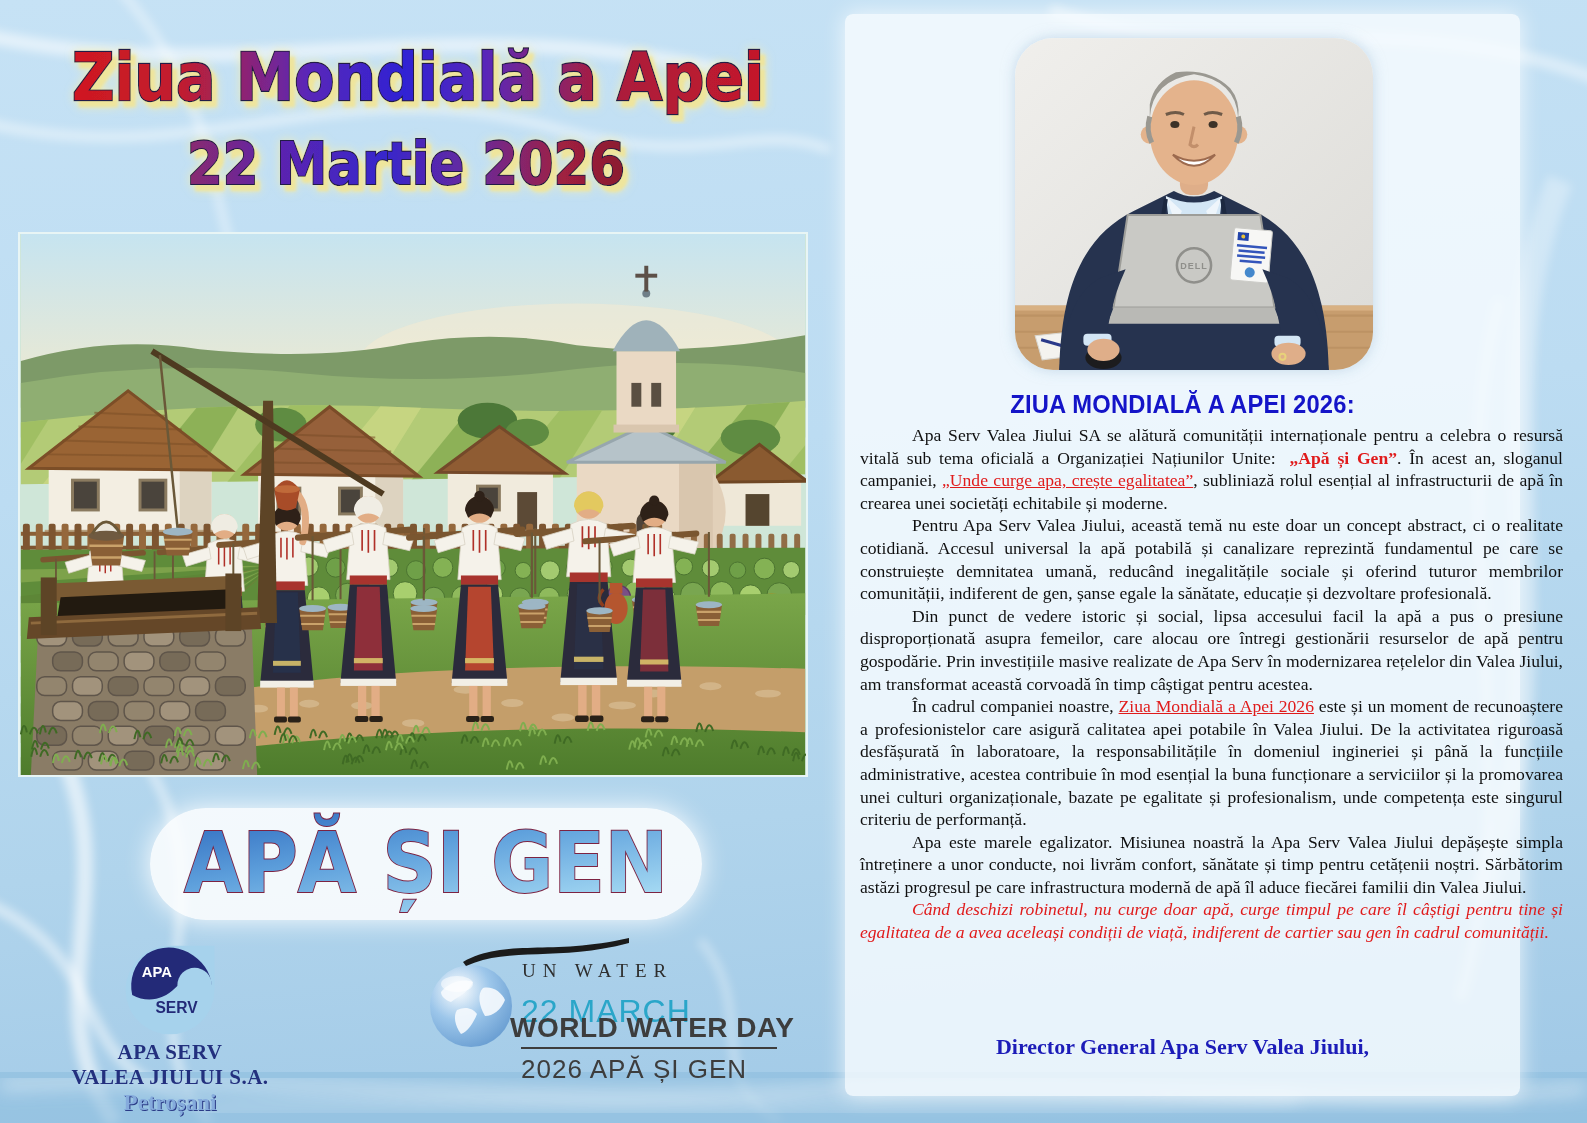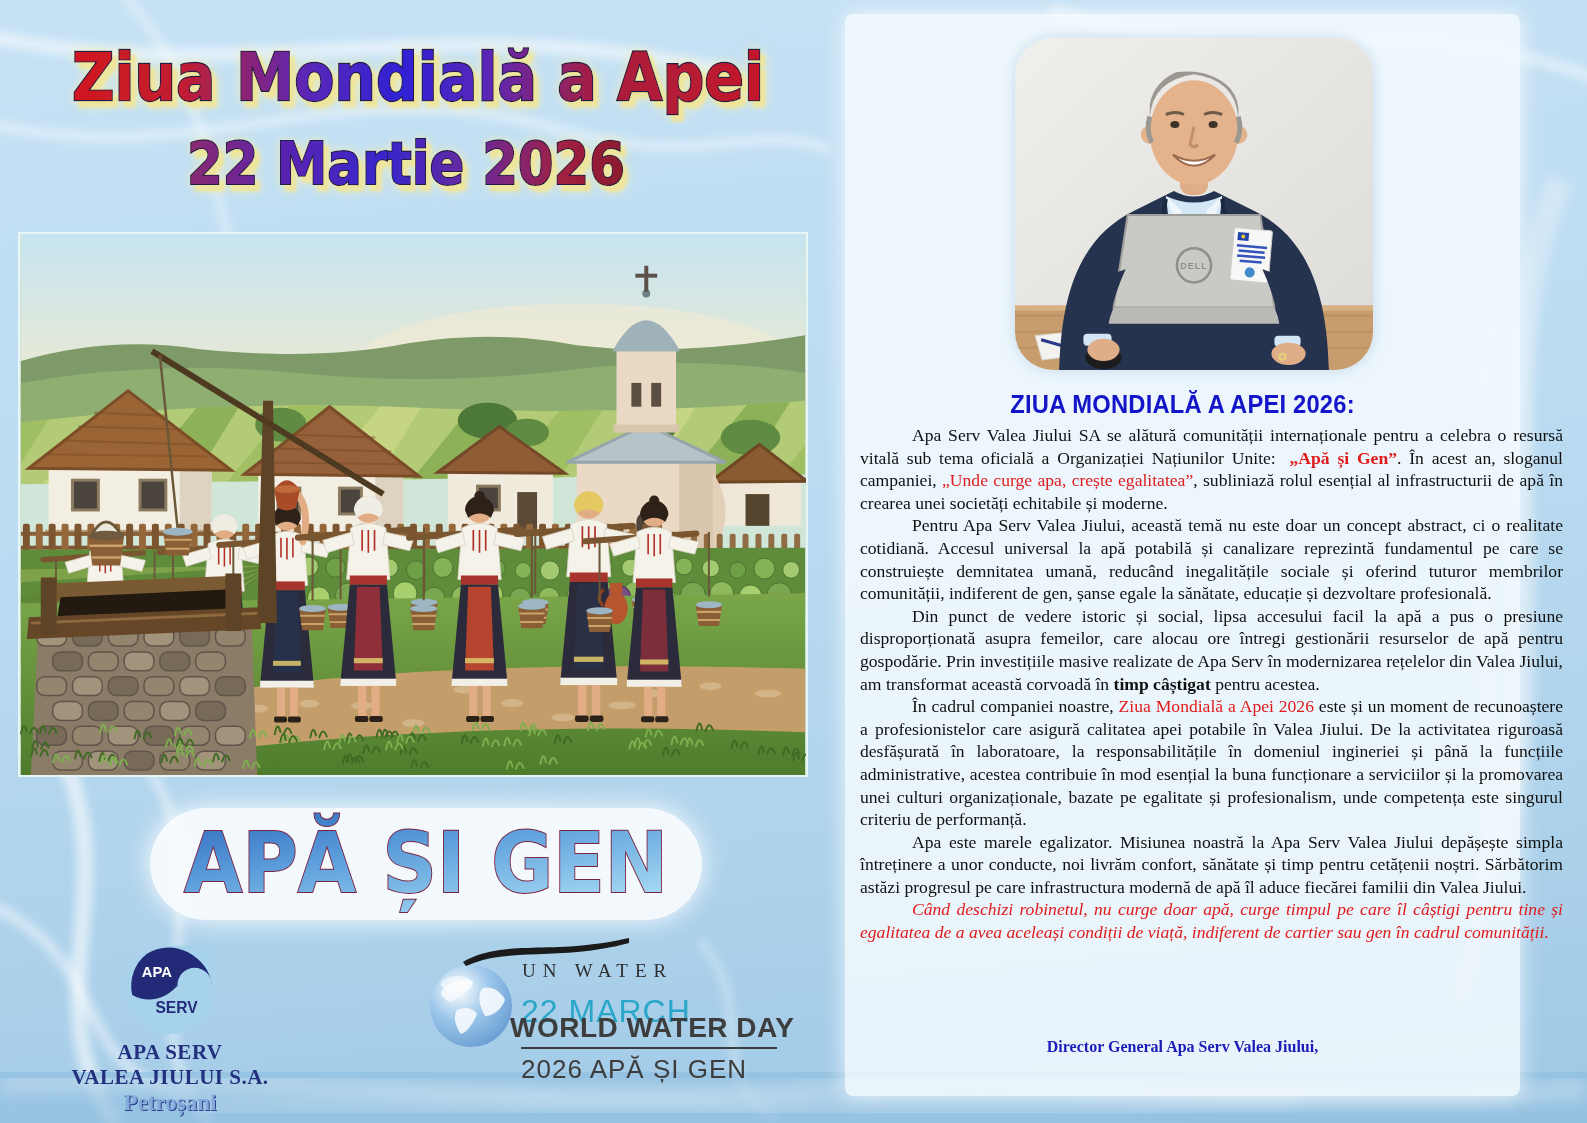--- a/index.html
+++ b/index.html
@@ -39,26 +39,26 @@
   .photo{position:absolute;left:170px;top:24px;width:358px;height:332px;border-radius:38px;
          overflow:hidden;box-shadow:0 0 14px rgba(160,190,215,.55);}
   .heading{position:absolute;left:0;top:376px;width:100%;text-align:center;
            font-size:25px;font-weight:900;color:#1414c8;letter-spacing:.2px;
            transform:scaleX(.95);font-family:"Liberation Sans",sans-serif;}
   .article{position:absolute;left:15px;top:410px;width:703px;
            font-family:"Liberation Serif",serif;font-size:17.6px;line-height:22.6px;
            color:#101010;text-align:justify;}
   .article p{margin:0;text-indent:52px;}
   .run-normal{color:#101010;}
-  .run-bold{font-weight:bold;margin-top:24px;}
-  .run-red{color:#e01b1b;}
+  .run-bold{font-weight:normal;margin-top:24px;}
+  .run-red{color:#e01b1b;text-decoration:underline;}
   .run-red-bold{color:#e01b1b;font-weight:bold;margin-left:6px;}
   .para.red-italic span{color:#e01b1b;font-style:italic;}
   .signature{position:absolute;left:0;top:1016px;width:100%;text-align:center;
-             font-family:"Liberation Serif",serif;font-weight:bold;font-size:16px;
+             font-family:"Liberation Serif",serif;font-weight:bold;font-size:22px;
              color:#1c1cb8;line-height:34px;}
 </style>
 </head>
 <body>
 
 <div class="page">
 
   <svg class="abs" style="left:0;top:0" width="1587" height="1123" viewBox="0 0 1587 1123">
     <defs>
       <filter id="blr">

